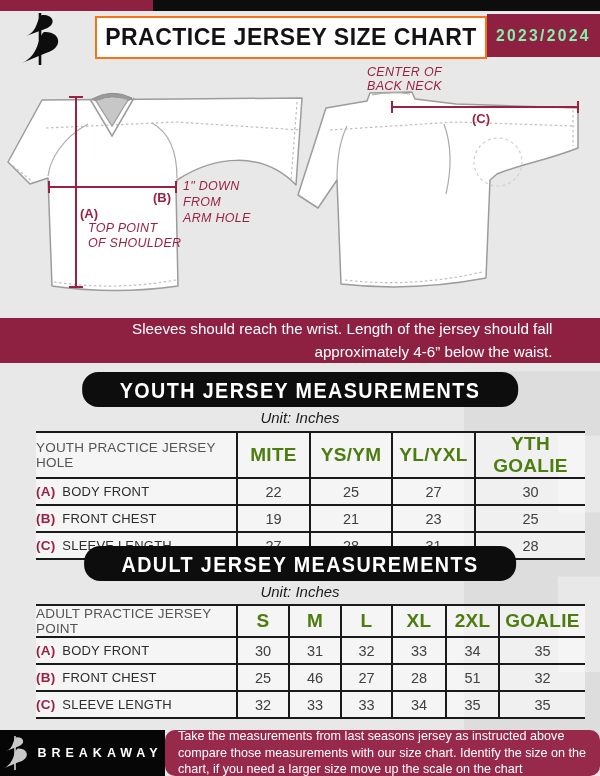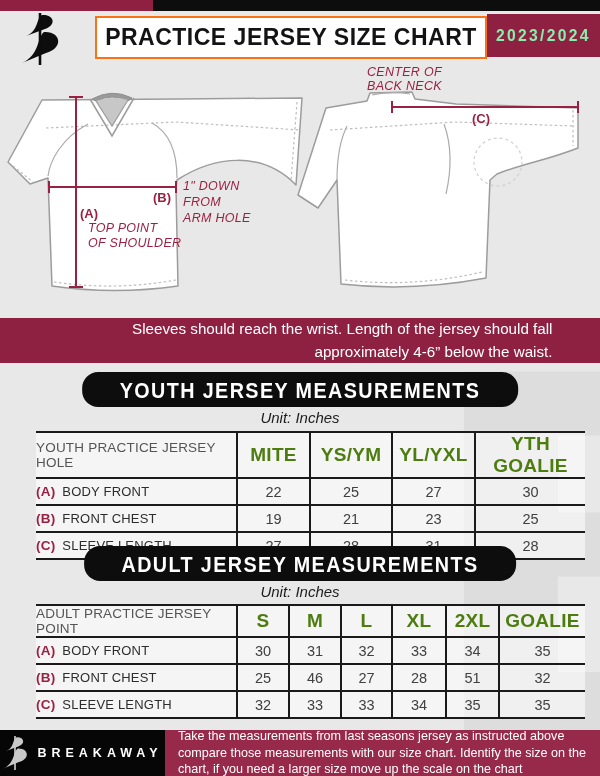--- a/index.html
+++ b/index.html
@@ -64,21 +64,21 @@
   .th-size{font-size:19px;font-weight:bold;color:#4d7c0f;letter-spacing:.3px;}
   .td-label{padding-left:16px;font-size:13px;color:#2d2d2d;letter-spacing:.2px;}
   .row-key{color:#9b2143;font-weight:bold;font-size:13.5px;margin-right:7px;}
   .td-val{font-size:14.5px;color:#404040;}
   
   .footer{position:absolute;left:0;top:730px;width:600px;height:46px;display:flex;z-index:2;}
   .brand-box{width:165px;background:#060606;display:flex;align-items:center;justify-content:center;gap:9px;text-align:center;}
   .brand-name{color:#fff;font-size:12.5px;font-weight:bold;letter-spacing:5px;}
   .note-box{
     flex:1;background:#97294a;color:#fff;font-size:12.6px;line-height:1.3;
-    display:flex;align-items:center;padding:3px 10px 3px 13px;
+    display:flex;align-items:center;padding:3px 10px 3px 13px;border-radius:10px;
   }
   
   .watermark{
     position:absolute;top:368px;left:418px;font-family:"DejaVu Sans",sans-serif;
     font-weight:bold;font-size:500px;line-height:.78;color:rgba(40,40,40,.055);
     z-index:0;user-select:none;
   }
 </style>
 </head>
 <body>

